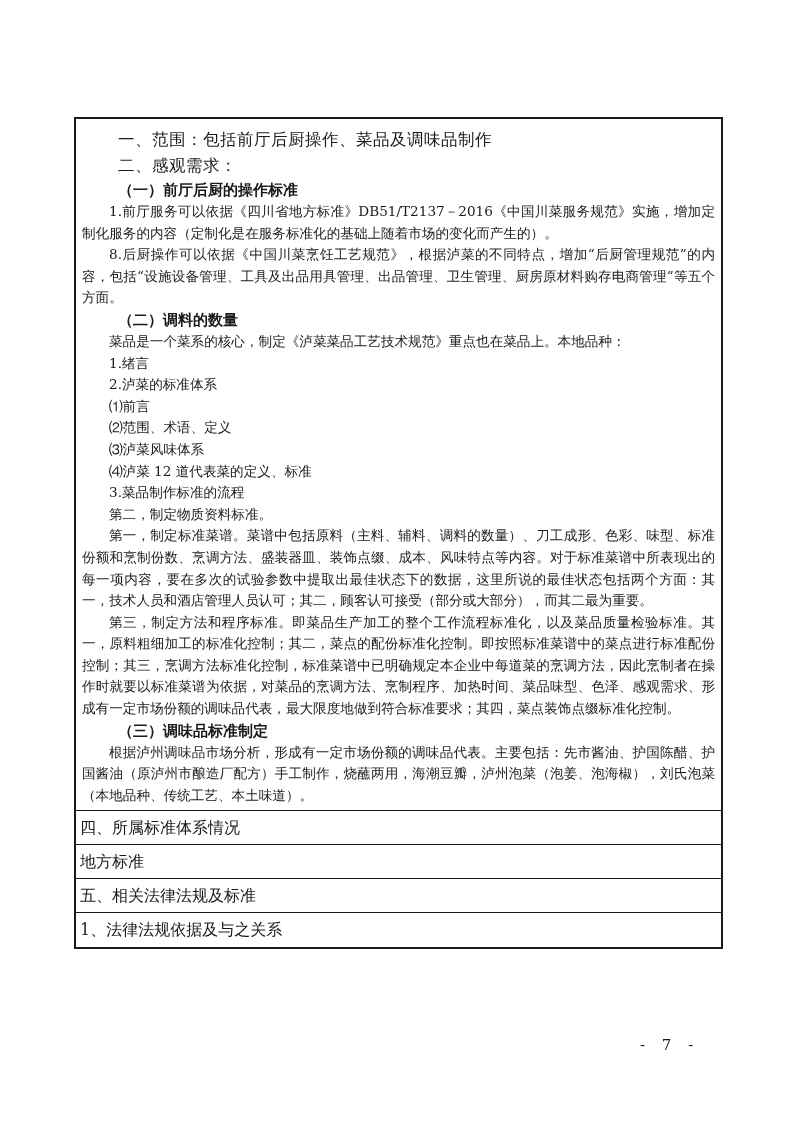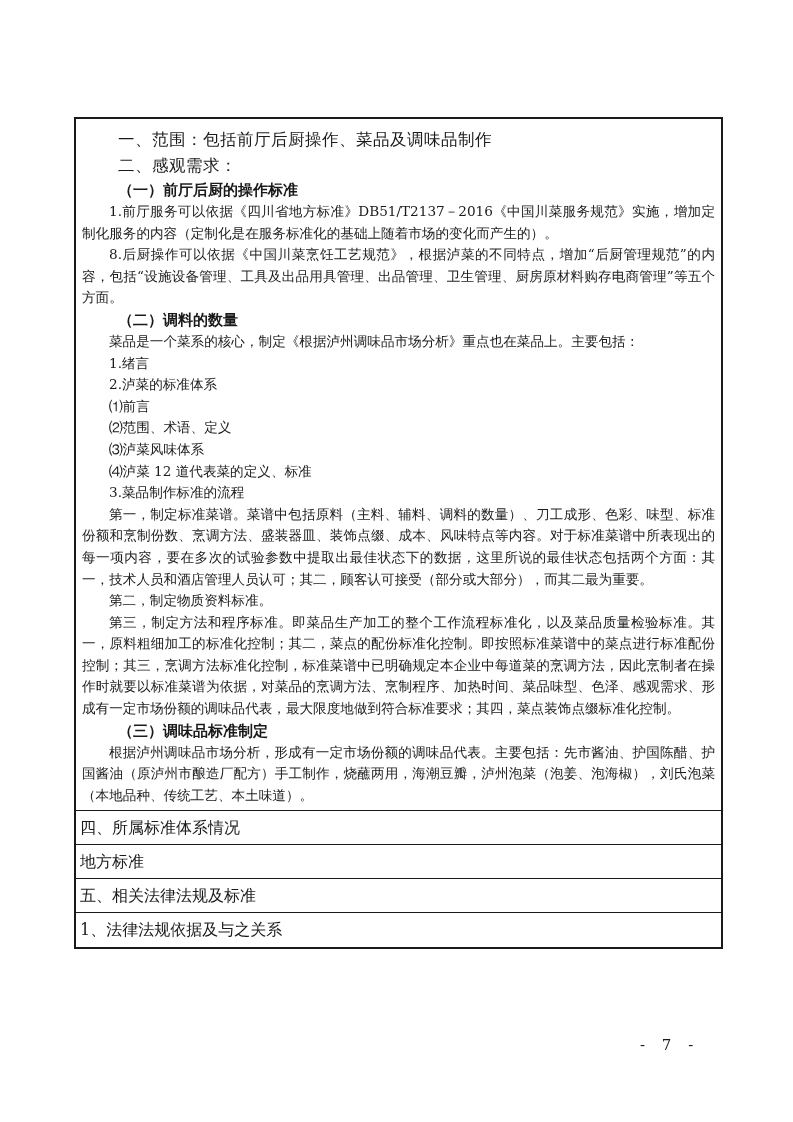--- a/index.html
+++ b/index.html
@@ -26,30 +26,30 @@
 <div class="table">
   <div class="cell main">
     <p class="h1">一、范围：包括前厅后厨操作、菜品及调味品制作</p>
     <p class="h1">二、感观需求：</p>
 
     <p class="h2">（一）前厅后厨的操作标准</p>
     <p class="para">1.前厅服务可以依据《四川省地方标准》DB51/T2137－2016《中国川菜服务规范》实施，增加定制化服务的内容（定制化是在服务标准化的基础上随着市场的变化而产生的）。</p>
     <p class="para">8.后厨操作可以依据《中国川菜烹饪工艺规范》，根据泸菜的不同特点，增加“后厨管理规范”的内容，包括“设施设备管理、工具及出品用具管理、出品管理、卫生管理、厨房原材料购存电商管理”等五个方面。</p>
 
     <p class="h2">（二）调料的数量</p>
-    <p class="para">菜品是一个菜系的核心，制定《根据泸州调味品市场分析》重点也在菜品上。主要包括：</p>
+    <p class="para">菜品是一个菜系的核心，制定《泸菜菜品工艺技术规范》重点也在菜品上。本地品种：</p>
     <p class="item">1.绪言</p>
     <p class="item">2.泸菜的标准体系</p>
     <p class="item">⑴前言</p>
     <p class="item">⑵范围、术语、定义</p>
     <p class="item">⑶泸菜风味体系</p>
     <p class="item">⑷泸菜 12 道代表菜的定义、标准</p>
     <p class="item">3.菜品制作标准的流程</p>
+    <p class="para">第二，制定物质资料标准。</p>
     <p class="para">第一，制定标准菜谱。菜谱中包括原料（主料、辅料、调料的数量）、刀工成形、色彩、味型、标准份额和烹制份数、烹调方法、盛装器皿、装饰点缀、成本、风味特点等内容。对于标准菜谱中所表现出的每一项内容，要在多次的试验参数中提取出最佳状态下的数据，这里所说的最佳状态包括两个方面：其一，技术人员和酒店管理人员认可；其二，顾客认可接受（部分或大部分），而其二最为重要。</p>
-    <p class="para">第二，制定物质资料标准。</p>
     <p class="para">第三，制定方法和程序标准。即菜品生产加工的整个工作流程标准化，以及菜品质量检验标准。其一，原料粗细加工的标准化控制；其二，菜点的配份标准化控制。即按照标准菜谱中的菜点进行标准配份控制；其三，烹调方法标准化控制，标准菜谱中已明确规定本企业中每道菜的烹调方法，因此烹制者在操作时就要以标准菜谱为依据，对菜品的烹调方法、烹制程序、加热时间、菜品味型、色泽、感观需求、形成有一定市场份额的调味品代表，最大限度地做到符合标准要求；其四，菜点装饰点缀标准化控制。</p>
 
     <p class="h2">（三）调味品标准制定</p>
     <p class="para">根据泸州调味品市场分析，形成有一定市场份额的调味品代表。主要包括：先市酱油、护国陈醋、护国酱油（原泸州市酿造厂配方）手工制作，烧蘸两用，海潮豆瓣，泸州泡菜（泡姜、泡海椒），刘氏泡菜（本地品种、传统工艺、本土味道）。</p>
   </div>
   <div class="cell row">四、所属标准体系情况</div>
   <div class="cell row">地方标准</div>
   <div class="cell row">五、相关法律法规及标准</div>
   <div class="cell row">1、法律法规依据及与之关系</div>
 </div>

